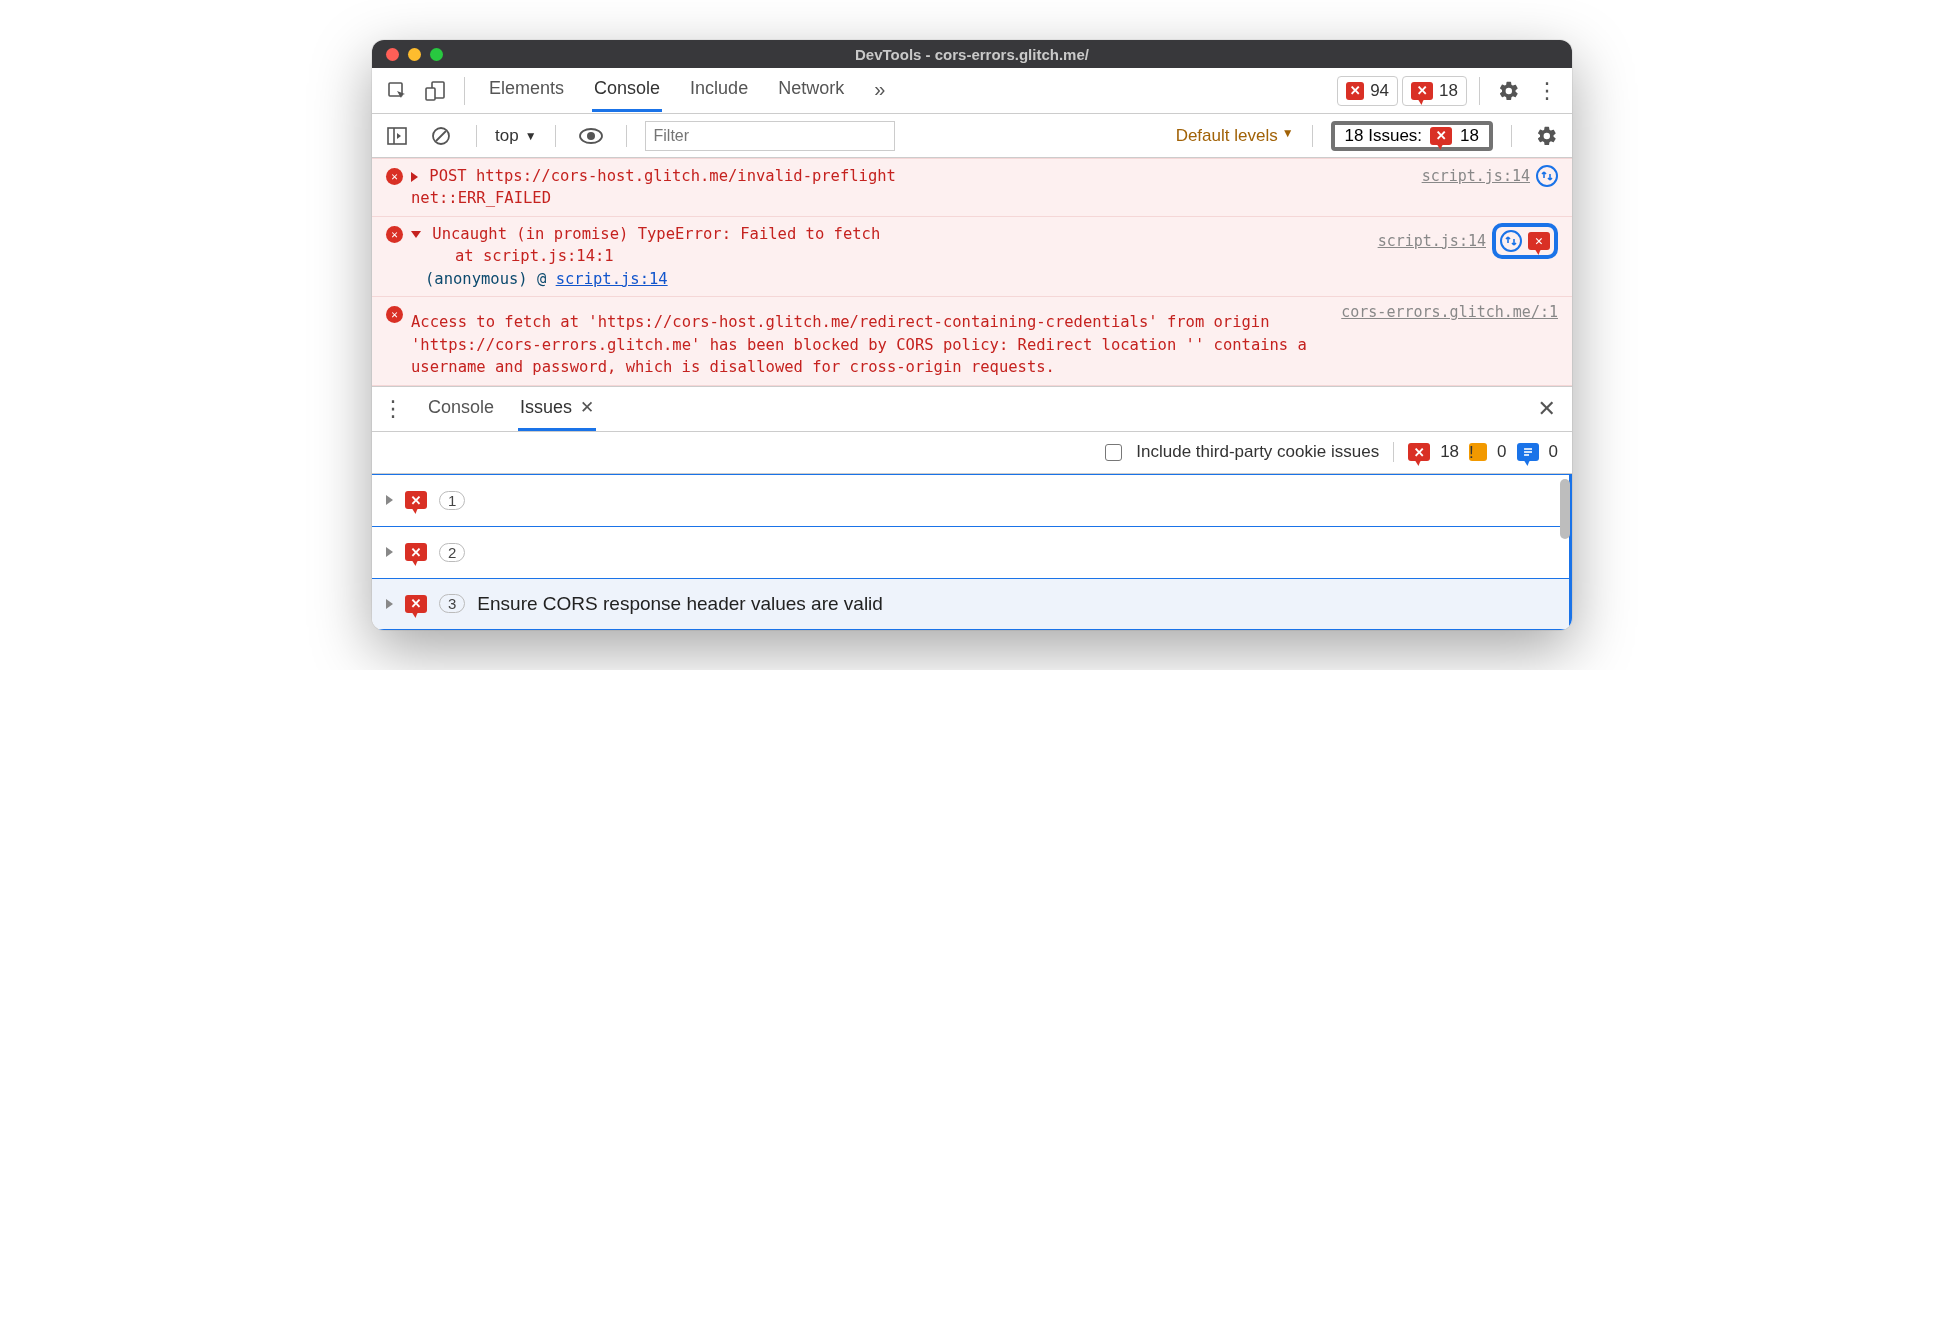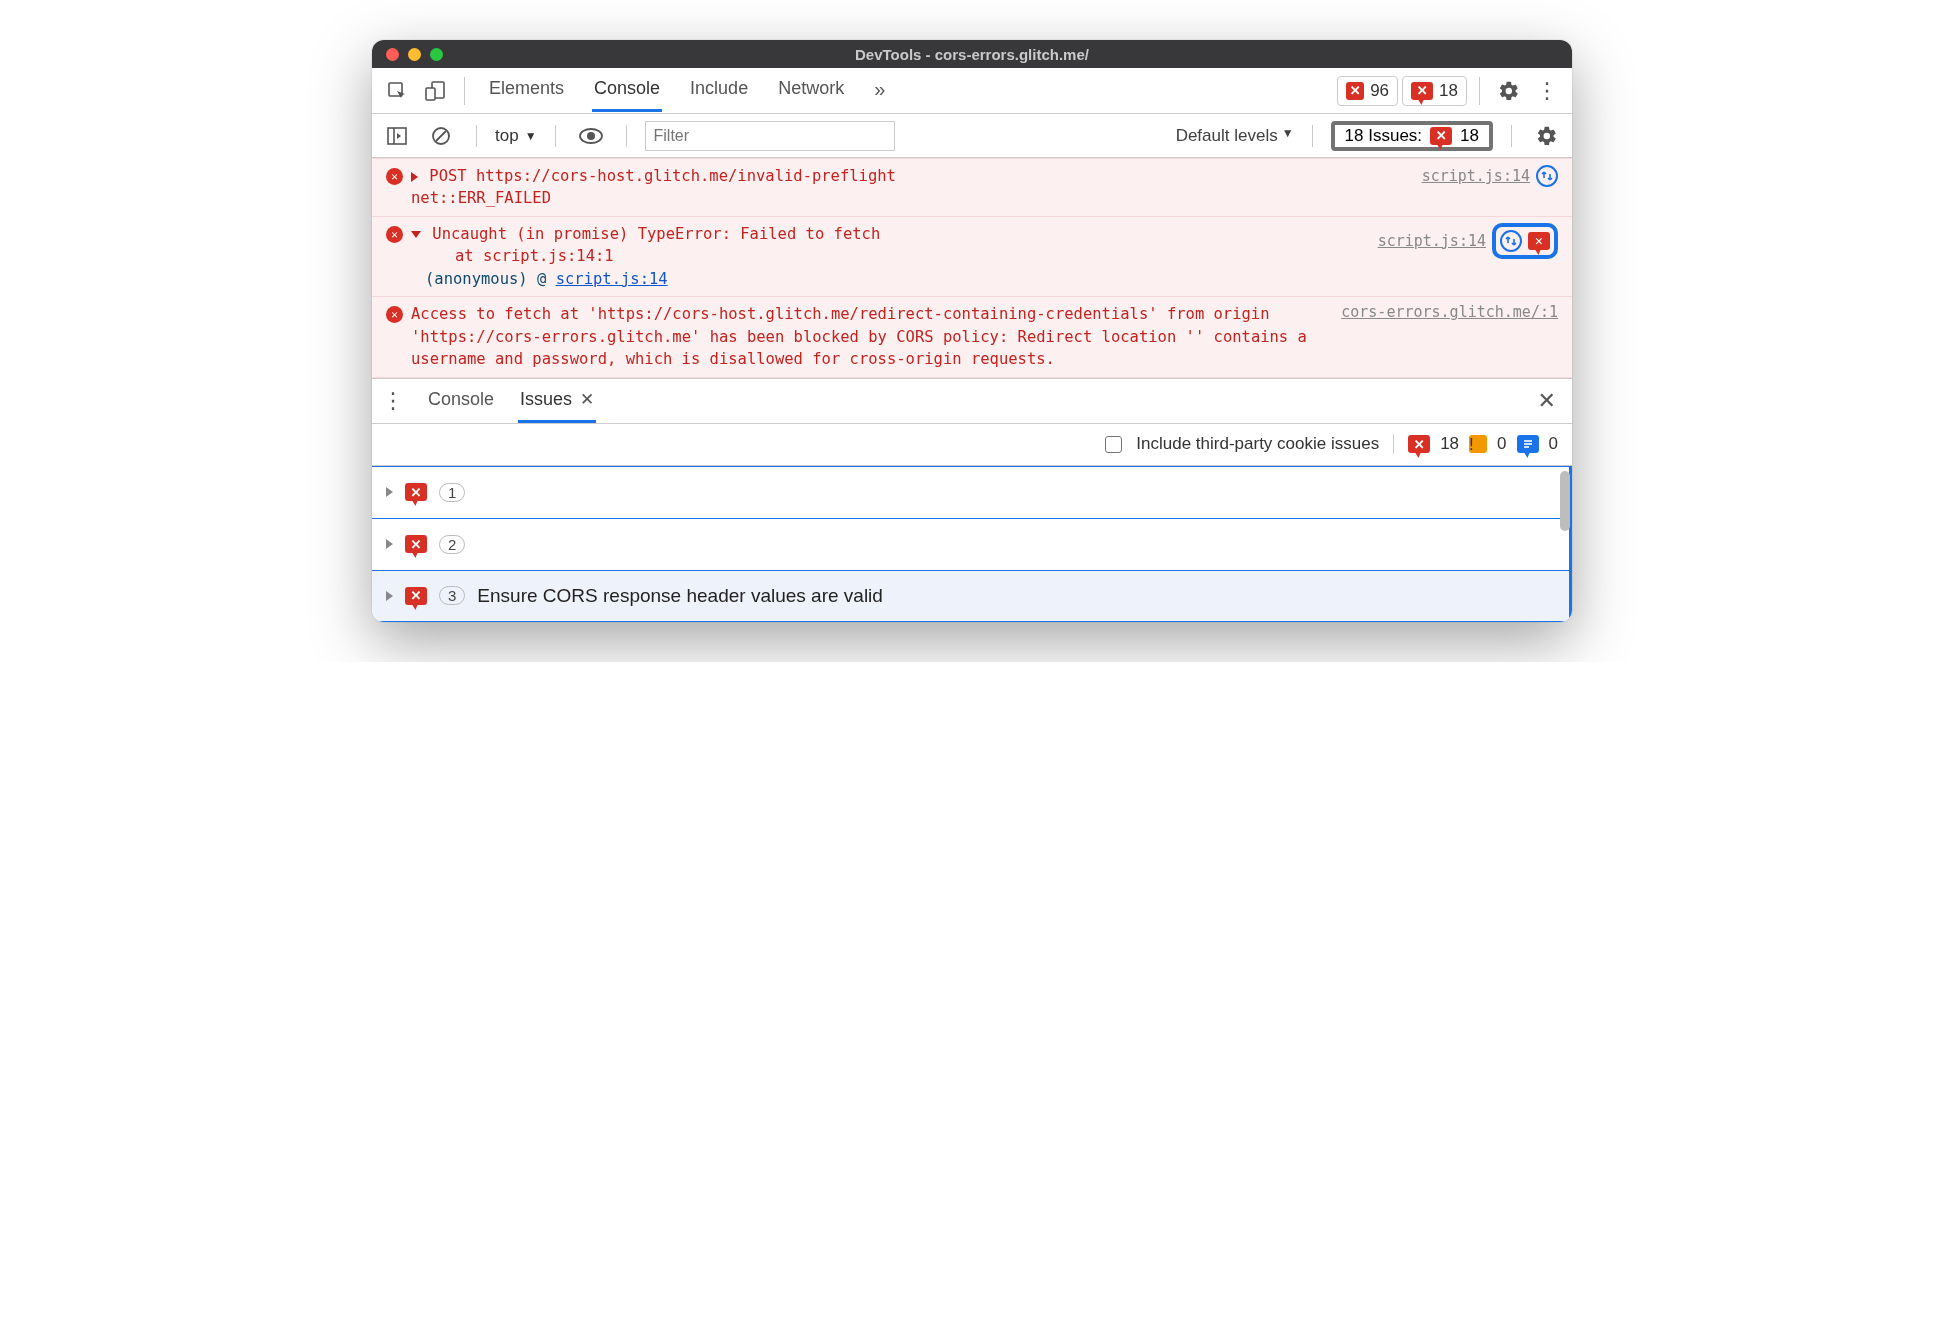--- a/index.html
+++ b/index.html
@@ -86,21 +86,21 @@
     border-bottom:1px solid #ccc;
     height:44px;
     padding:0 8px;
     gap:10px;
   }
   .ctx { display:flex; align-items:center; gap:6px; font-size:17px; color:#333; }
   .filter-input {
     border:1px solid #ccc; height:30px; width:250px;
     padding:0 8px; font-size:16px; color:#888;
   }
-  .levels { color:#404040; font-size:17px; display:flex; gap:4px; }
+  .levels { color:#a16207; font-size:17px; display:flex; gap:4px; }
   .issues-chip {
     border:4px solid #737373; border-radius:4px; padding:2px 10px;
     height:30px; display:flex; align-items:center; gap:8px; font-size:17px;
   }
 
   .console-area { font-family: Menlo, Consolas, monospace; font-size:15.5px; position:relative; }
   .msg {
     display:flex; align-items:flex-start; gap:8px;
     padding:6px 14px;
     border-top:1px solid #f5d7d7;
@@ -201,21 +201,21 @@
     <div class="tabs-main">
       <div class="tab-main">Elements</div>
       <div class="tab-main active">Console</div>
       <div class="tab-main">Include</div>
       <div class="tab-main">Network</div>
       <div class="tab-main" style="font-size:20px;">»</div>
     </div>
     <div class="spacer"></div>
     <div class="chip">
       <span class="sq red">✕</span>
-      <span>96</span>
+      <span>94</span>
     </div>
     <div class="chip">
       <span class="speech-red">✕</span>
       <span>18</span>
     </div>
     <div class="divider-v"></div>
     <div class="tool-btn">
       <svg width="22" height="22" viewBox="0 0 24 24" fill="#555">
           <path d="M19.14,12.94a7,7,0,0,0,.05-.94,7,7,0,0,0-.05-.94l2.11-1.65a.5.5,0,0,0,.12-.64l-2-3.46a.5.5,0,0,0-.61-.22l-2.49,1a7,7,0,0,0-1.62-.94l-.38-2.65A.5.5,0,0,0,13.78,2H9.78a.5.5,0,0,0-.49.42L8.91,5.07a7,7,0,0,0-1.62.94l-2.49-1a.5.5,0,0,0-.61.22l-2,3.46a.5.5,0,0,0,.12.64L4.42,11a7,7,0,0,0,0,1.88L2.31,14.51a.5.5,0,0,0-.12.64l2,3.46a.5.5,0,0,0,.61.22l2.49-1a7,7,0,0,0,1.62.94l.38,2.65a.5.5,0,0,0,.49.42h4a.5.5,0,0,0,.49-.42l.38-2.65a7,7,0,0,0,1.62-.94l2.49,1a.5.5,0,0,0,.61-.22l2-3.46a.5.5,0,0,0-.12-.64ZM11.78,15.5A3.5,3.5,0,1,1,15.28,12,3.5,3.5,0,0,1,11.78,15.5Z"></path>
         </svg>
@@ -309,21 +309,21 @@
                 <path d="M10 5 V11 M10 11 l-2 -2 M10 11 l2 -2"></path>
               </svg>
           </span>
           <span class="speech-red">✕</span>
         </span>
       </div>
     </div>
 
     <div class="msg">
       <span class="circle-x">✕</span>
-      <div class="msg-body" style="padding-right:230px;">
+      <div class="msg-body" style="padding-right:230px;margin-top:8px;">
         <span>Access to fetch at '</span><span class="und">https://cors-host.glitch.me/redirect-containing-credentials</span><span>' from origin '</span><span class="und">https://cors-errors.glitch.me</span><span>' has been blocked by CORS policy: Redirect location '' contains a username and password, which is disallowed for cross-origin requests.</span>
       </div>
       <div class="msg-right">
         <span class="src">cors-errors.glitch.me/:1</span>
       </div>
     </div>
   </div>
 
   <div class="drawer-tabs">
     <div class="kebab">⋮</div>

